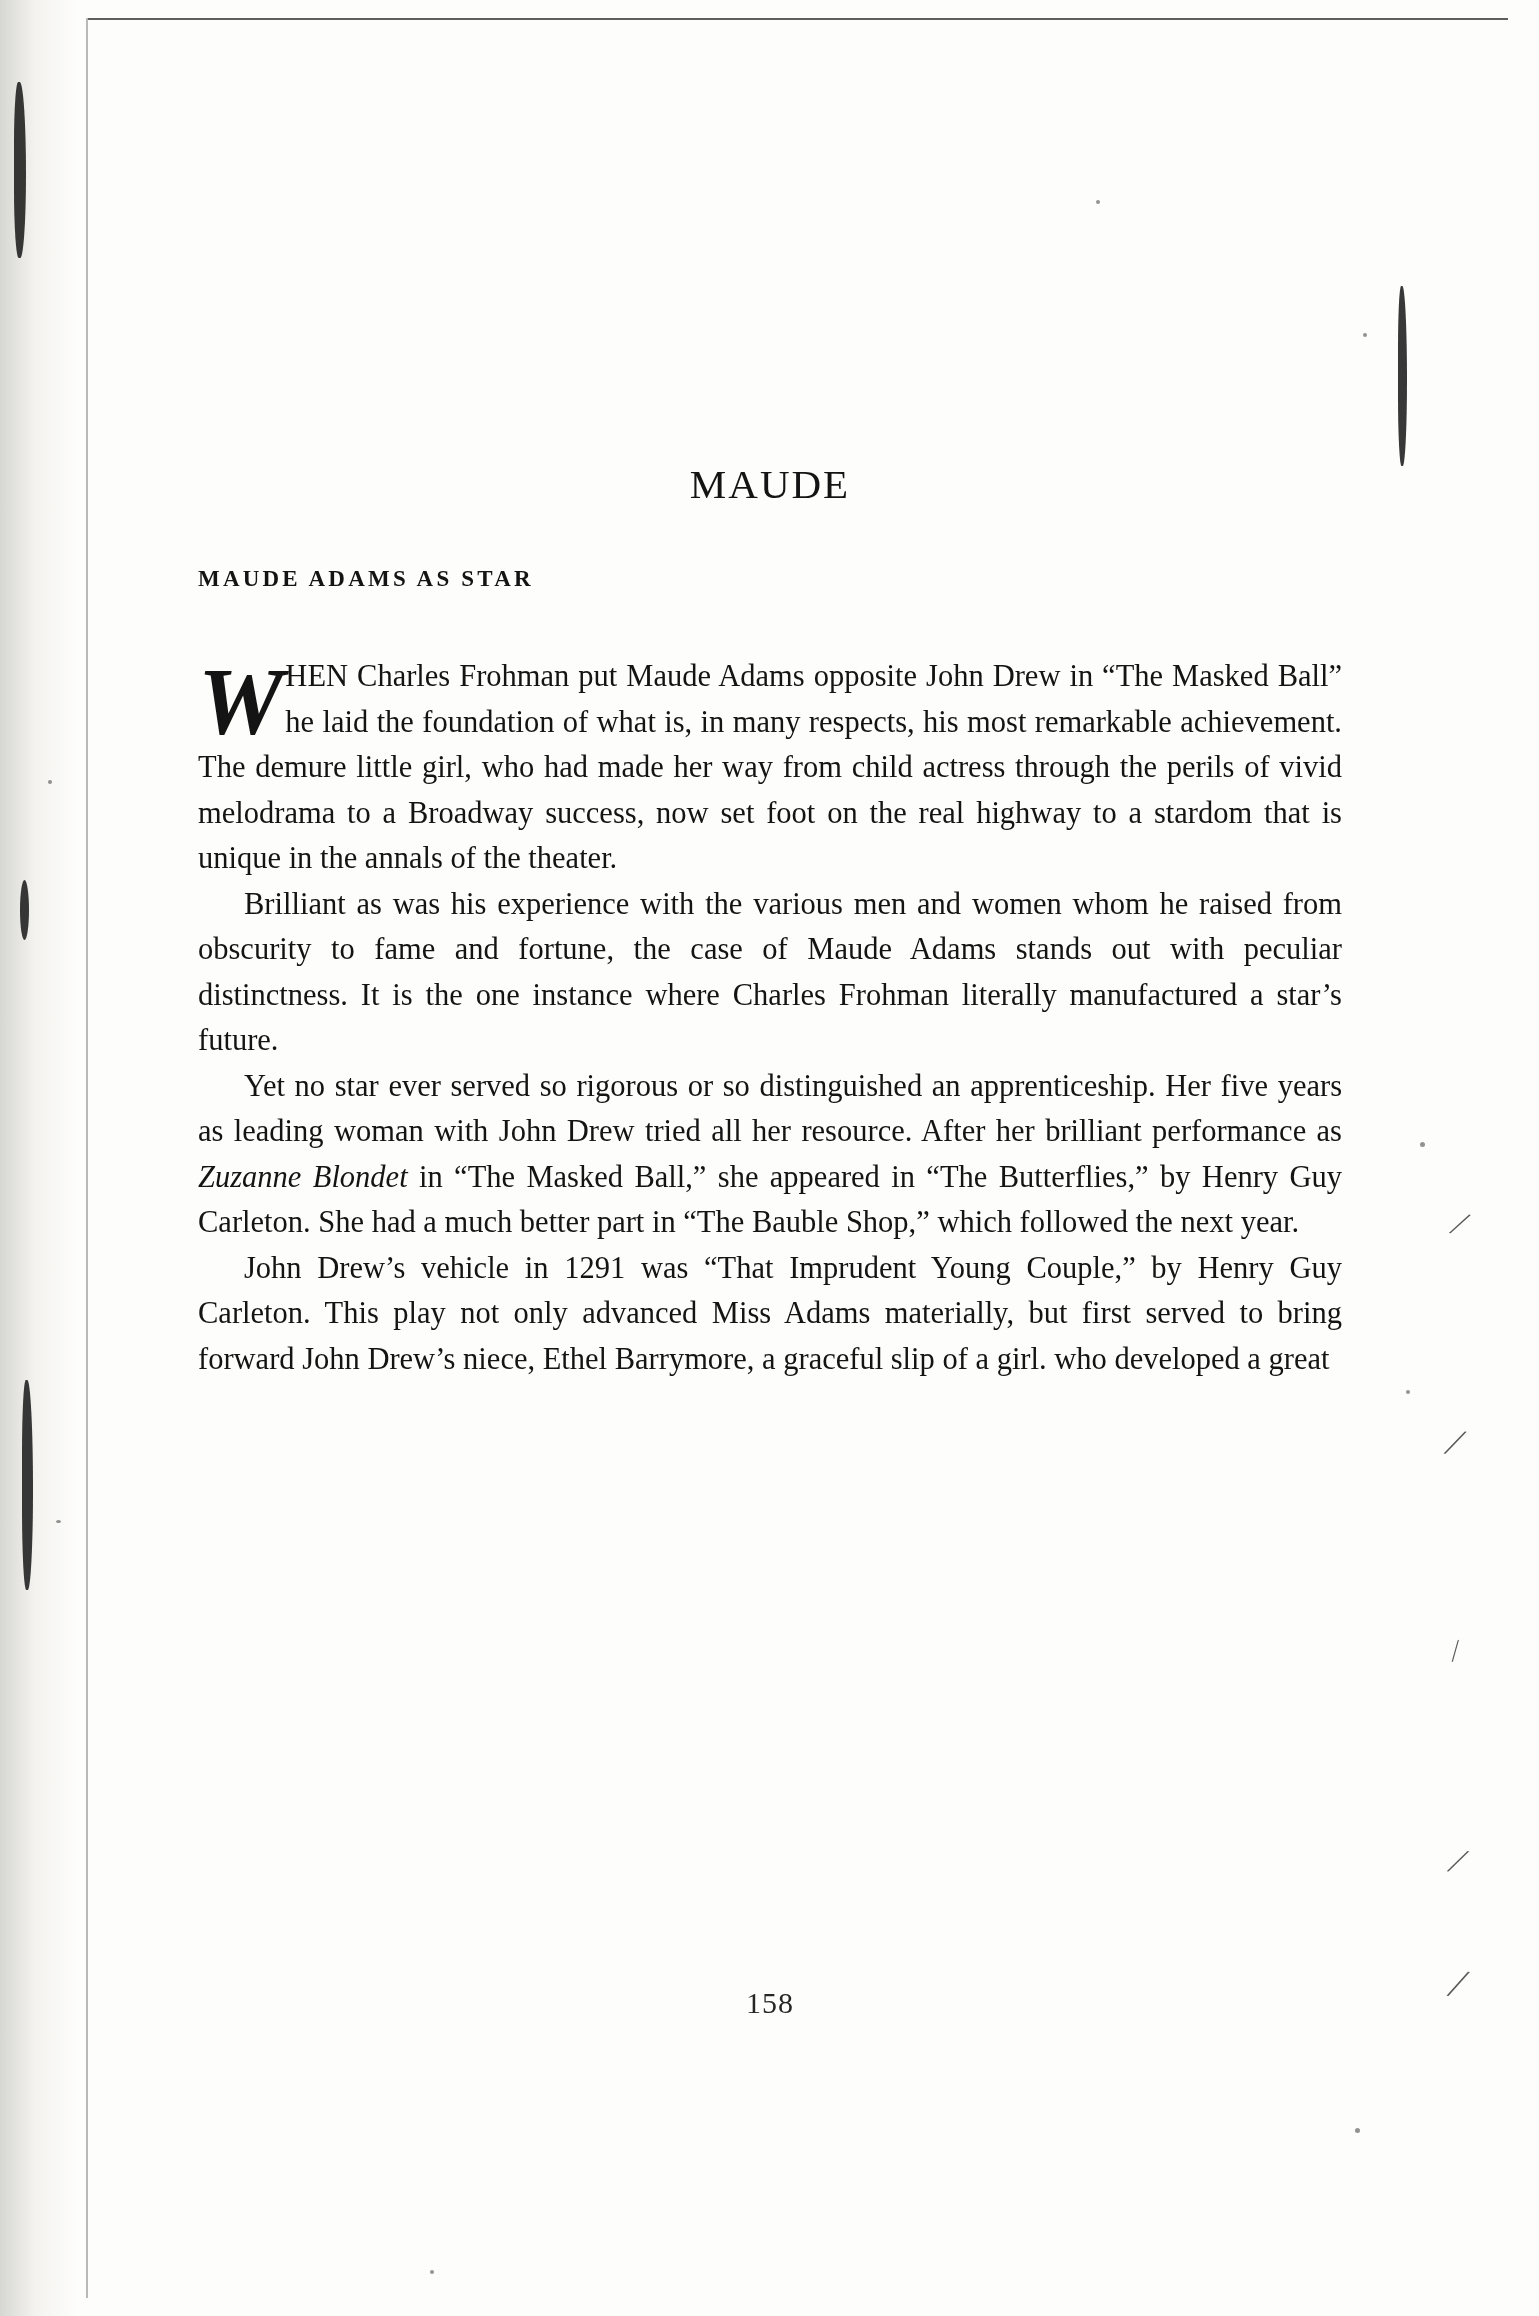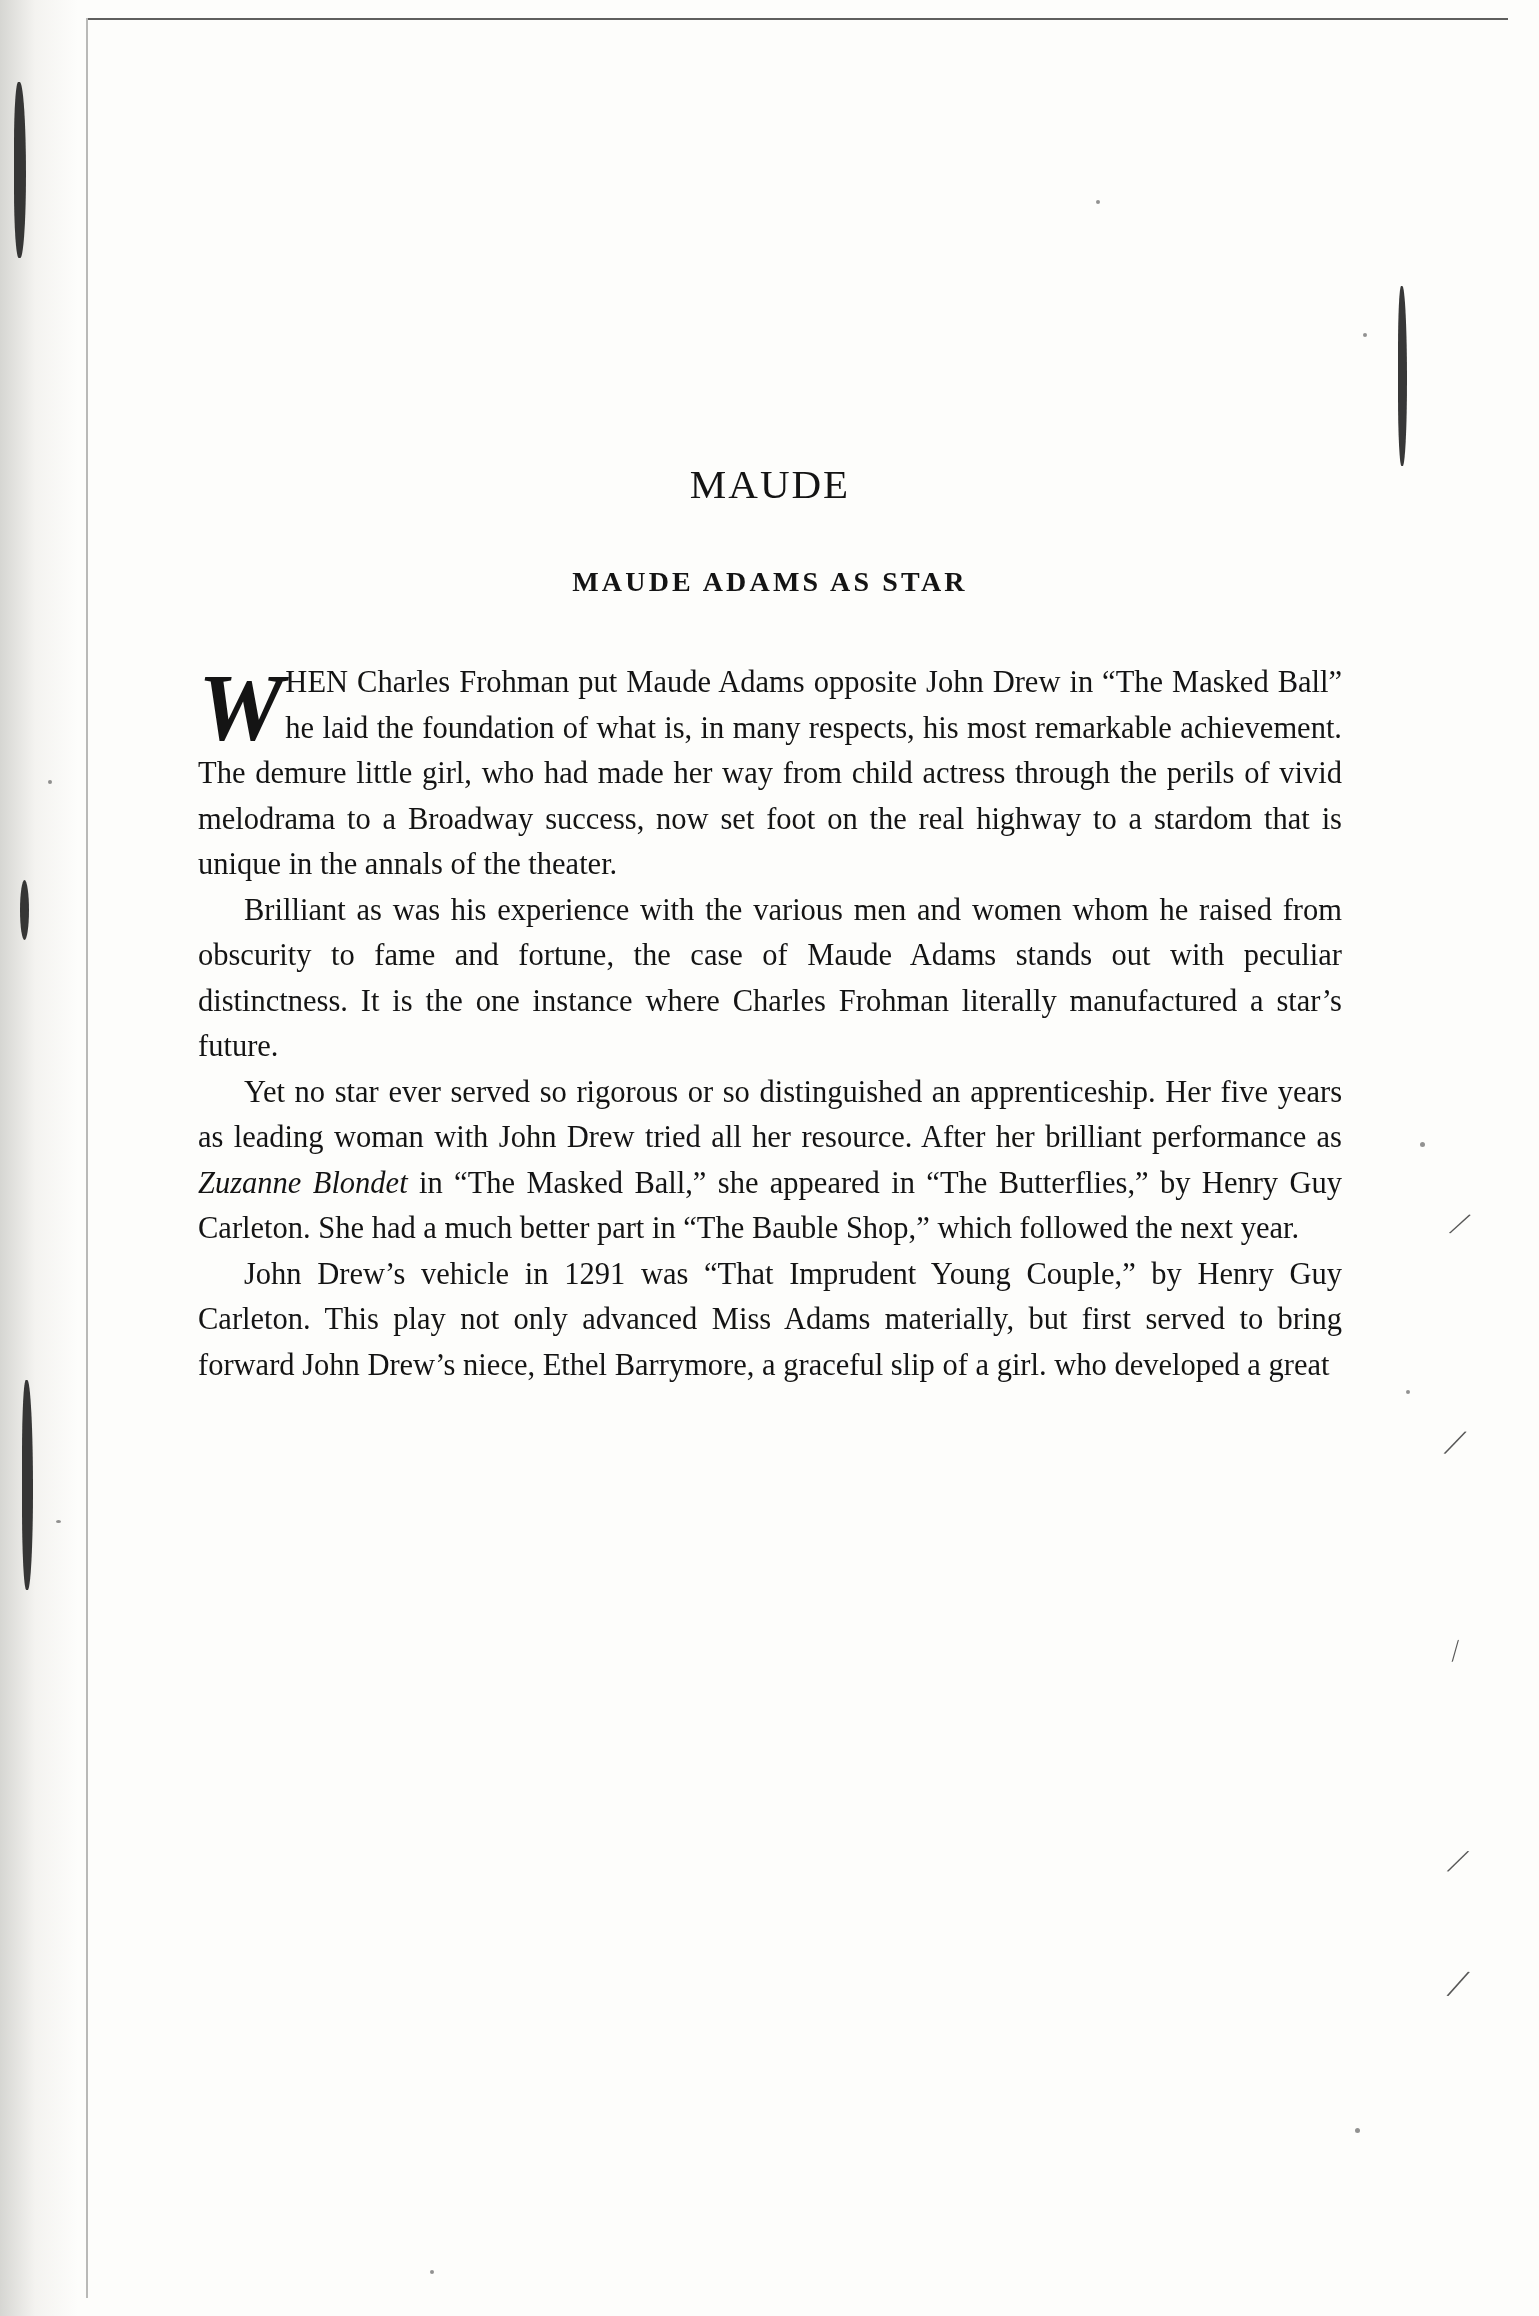--- a/index.html
+++ b/index.html
@@ -87,22 +87,21 @@
     width: 1144px;
   }
   .chapter-number {
     text-align: center;
     font-size: 41px;
     letter-spacing: 2px;
     margin: 0 0 58px 0;
     font-weight: normal;
   }
   .chapter-title {
-    text-align: center;
-    font-size: 28px;
+    font-size: 23px;
     letter-spacing: 3.2px;
     font-weight: bold;
     margin: 0 0 62px 0;
     font-family: Liberation Serif, serif;
   }
   p {
     margin: 0;
     font-size: 30.5px;
     line-height: 45.5px;
     text-align: justify;
@@ -173,13 +172,14 @@
   <h2 class="chapter-title">MAUDE ADAMS AS STAR</h2>
 
   <p class="dropcap-para"><span class="dropcap">W</span><span>HEN Charles Frohman put Maude Adams opposite John Drew in “The Masked Ball” he laid the foundation of what is, in many respects, his most remarkable achievement. The demure little girl, who had made her way from child actress through the perils of vivid melodrama to a Broadway success, now set foot on the real highway to a stardom that is unique in the annals of the theater.</span></p>
 
   <p>Brilliant as was his experience with the various men and women whom he raised from obscurity to fame and fortune, the case of Maude Adams stands out with peculiar distinctness.  It is the one instance where Charles Frohman literally manufactured a star’s future.</p>
 
   <p><span>Yet no star ever served so rigorous or so distinguished an apprenticeship.  Her five years as leading woman with John Drew tried all her resource.  After her brilliant performance as </span><em>Zuzanne Blondet</em><span> in “The Masked Ball,” she appeared in “The Butterflies,” by Henry Guy Carleton.  She had a much better part in “The Bauble Shop,” which followed the next year.</span></p>
 
   <p>John Drew’s vehicle in 1291 was “That Imprudent Young Couple,” by Henry Guy Carleton.  This play not only advanced Miss Adams materially, but first served to bring forward John Drew’s niece, Ethel Barrymore, a graceful slip of a girl. who developed a great</p>
 
+  <div class="folio">158</div>
 </div>
 
 </body></html>

